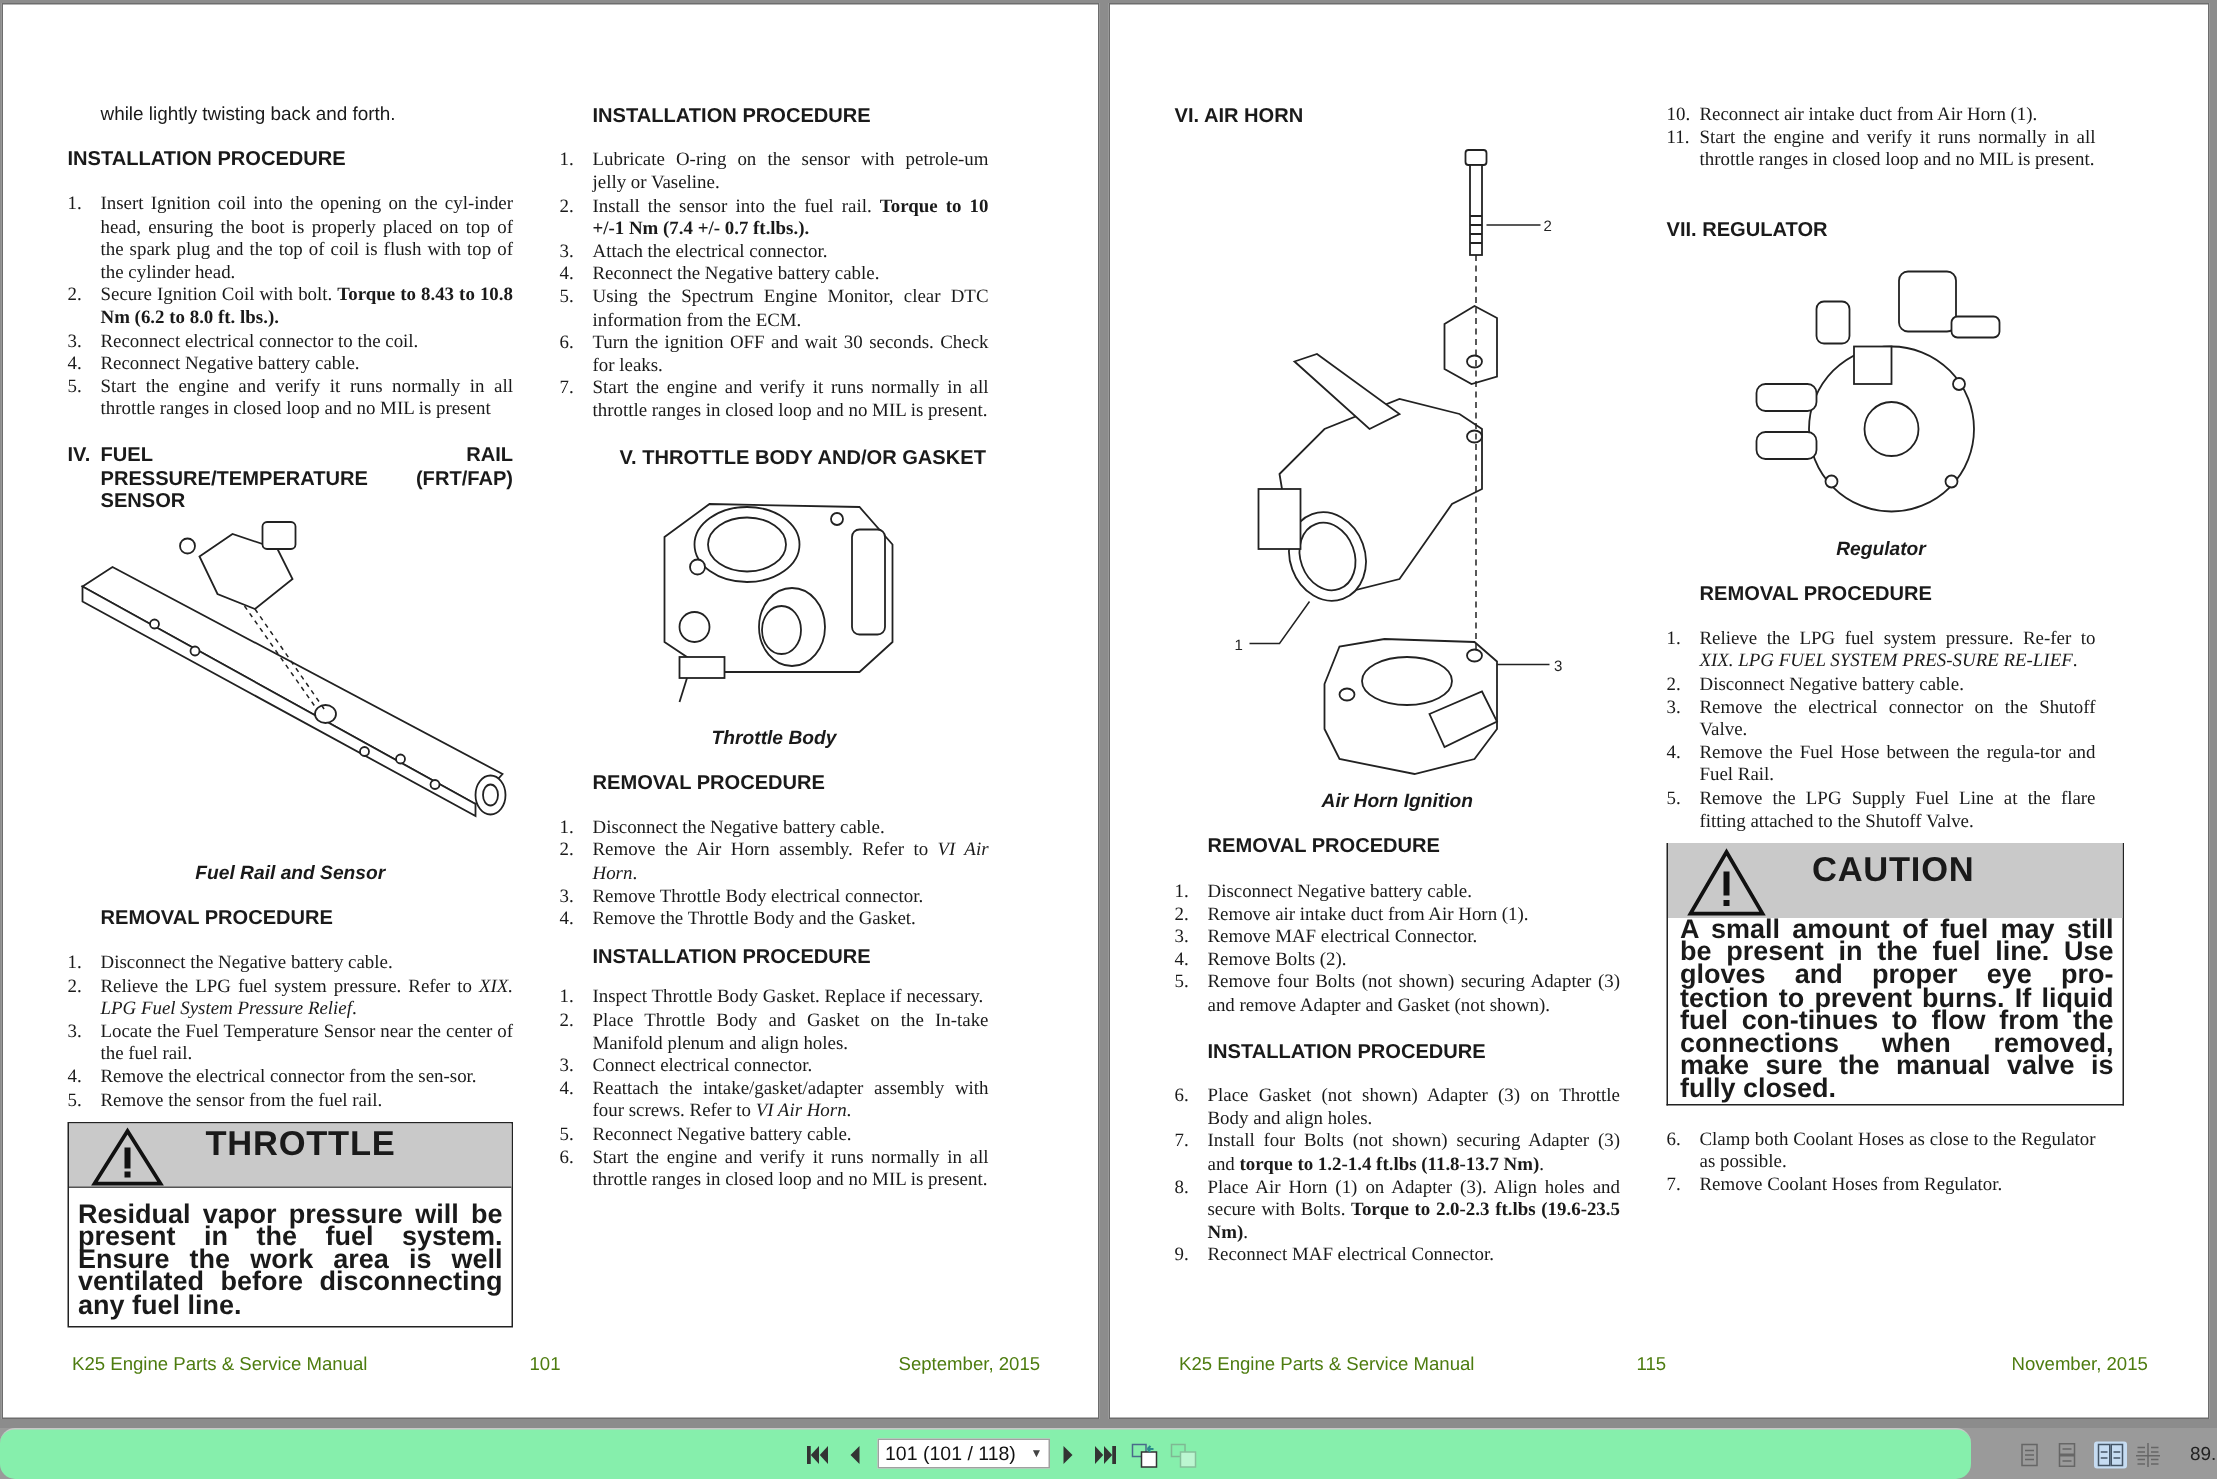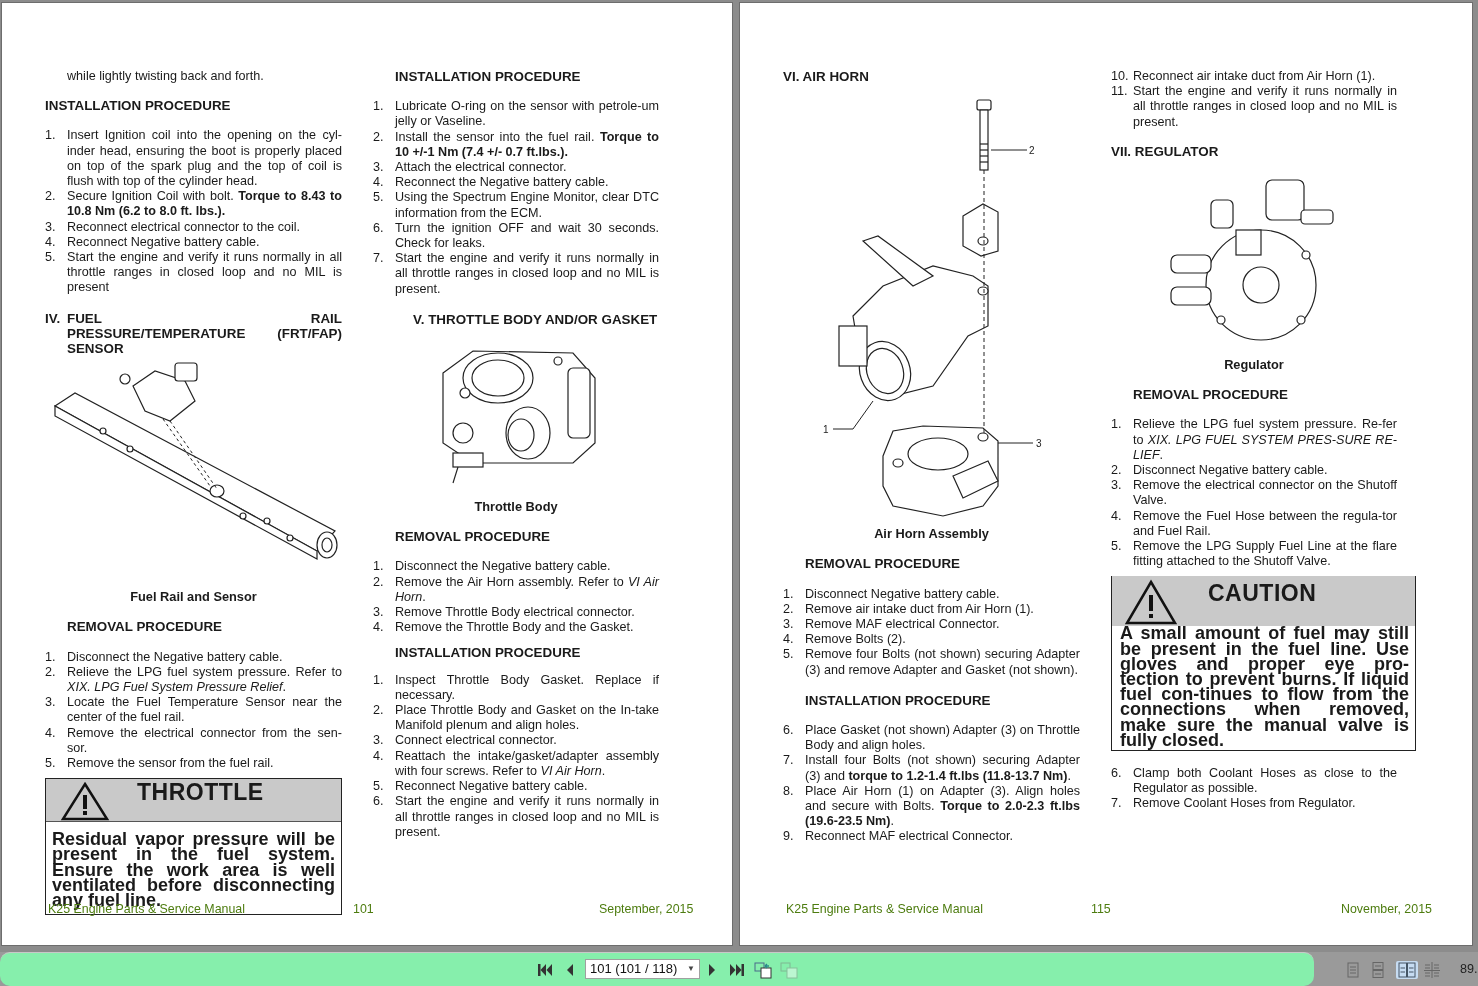--- a/index.html
+++ b/index.html
@@ -11,26 +11,26 @@
   }
   .viewer { position:absolute; left:0; top:0; width:1478px; height:952px; background:#8c8c8c; }
   .page {
     position:absolute; top:2px; height:944px; background:#fff;
     border:1px solid #6d6d6d; box-sizing:border-box;
   }
   #page-left { left:1px; width:732px; }
   #page-right { left:739px; width:734px; }
   .col { position:absolute; top:66px; font-size:12.6px; line-height:15.2px; }
   .hd { font-weight:bold; font-size:13.4px; margin:0; }
-  ol.steps { list-style:none; margin:0; padding:0; }
+  ol.steps { list-style:none; margin:0; padding:0;font-family:Liberation Serif, serif; }
   ol.steps li { position:relative; padding-left:22px; text-align:justify; }
   ol.steps li .n { position:absolute; left:0; top:0; }
   .b { font-weight:bold; }
   .i { font-style:italic; }
-  .cap { font-weight:bold; text-align:center; font-size:12.8px; }
+  .cap { font-weight:bold; font-style:italic; text-align:center; font-size:12.8px; }
   .fig { display:block; }
   .alert { border:1px solid #222; box-sizing:border-box; }
   .alert-head {
     background:#c9c9c9; height:42px; position:relative;
     border-bottom:1px solid #555;
   }
   .alert-head .tri { position:absolute; left:14px; top:2px; }
   .alert-head .ttl { position:absolute; top:6px; font-weight:bold; font-size:23px; letter-spacing:0.5px; }
   .alert-body { padding:4px 6px 4px 6px; font-weight:bold; font-size:18px; line-height:15.2px; text-align:justify; }
   .footer { position:absolute; top:899px; font-size:12.4px; color:#4d7c0f; }
@@ -192,21 +192,21 @@
             <line x1="208" y1="64" x2="244" y2="64"></line>
             <line x1="215" y1="357" x2="250" y2="357"></line>
             <path d="M 50 343 L 70 343 L 90 315"></path>
           </g>
         <g font-size="10" fill="#222" font-family="Liberation Sans, sans-serif">
           <text x="246" y="68">2</text>
           <text x="253" y="361">3</text>
           <text x="40" y="347">1</text>
         </g>
       </svg>
-      <div class="cap" style="margin-top:0;">Air Horn Assembly</div>
+      <div class="cap" style="margin-top:0;">Air Horn Ignition</div>
       <div class="hd" style="margin-top:15px; padding-left:22px;">REMOVAL PROCEDURE</div>
       <ol class="steps" style="margin-top:15px;">
           <li><span class="n">1.</span>Disconnect Negative battery cable.</li>
           <li><span class="n">2.</span>Remove air intake duct from Air Horn (1).</li>
           <li><span class="n">3.</span>Remove MAF electrical Connector.</li>
           <li><span class="n">4.</span>Remove Bolts (2).</li>
           <li><span class="n">5.</span>Remove four Bolts (not shown) securing Adapter (3) and remove Adapter and Gasket (not shown).</li>
         </ol>
       <div class="hd" style="margin-top:15px; padding-left:22px;">INSTALLATION PROCEDURE</div>
       <ol class="steps" style="margin-top:15px;">
@@ -215,21 +215,21 @@
           <li><span class="n">8.</span>Place Air Horn (1) on Adapter (3). Align holes and secure with Bolts.  <span class="b">Torque to 2.0-2.3 ft.lbs (19.6-23.5 Nm)</span>.</li>
           <li><span class="n">9.</span>Reconnect MAF electrical Connector.</li>
         </ol>
     </div>
 
     <div class="col" style="left:371px; width:286px;">
       <ol class="steps">
           <li><span class="n">10.</span>Reconnect air intake duct from Air Horn (1).</li>
           <li><span class="n">11.</span>Start the engine and verify it runs normally in all throttle ranges in closed loop and no MIL is present.</li>
         </ol>
-      <div class="hd" style="margin-top:14px;">VII. REGULATOR</div>
+      <div class="hd" style="margin-top:30px;">VII. REGULATOR</div>
       <svg class="fig" width="286" height="190" viewBox="0 0 286 190" style="margin-top:6px;">
         <g fill="#fff" stroke="#222" stroke-width="1.2">
           <circle cx="150" cy="120" r="55"></circle>
           <circle cx="150" cy="120" r="18"></circle>
           <rect x="155" y="15" width="38" height="40" rx="6"></rect>
           <rect x="190" y="45" width="32" height="14" rx="4"></rect>
           <rect x="100" y="35" width="22" height="28" rx="5"></rect>
           <rect x="60" y="90" width="40" height="18" rx="6"></rect>
           <rect x="60" y="122" width="40" height="18" rx="6"></rect>
           <rect x="125" y="65" width="25" height="25"></rect>

